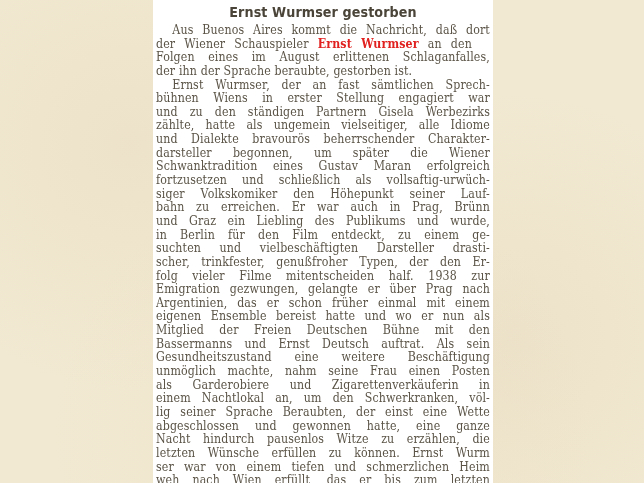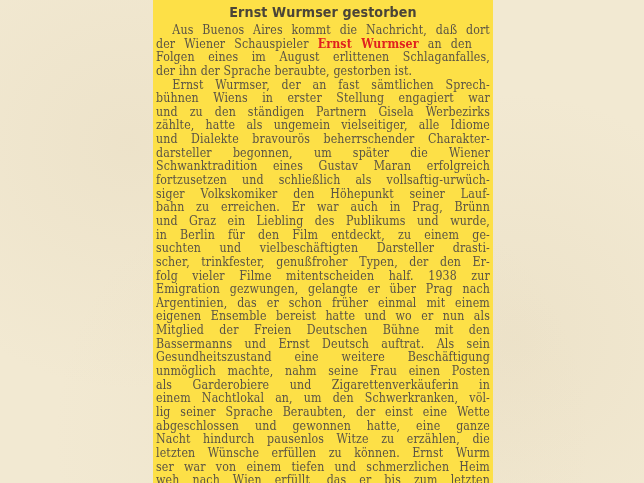--- a/index.html
+++ b/index.html
@@ -21,21 +21,21 @@
         radial-gradient(circle at 20% 30%, rgba(200,180,140,0.12) 0, transparent 40%),
         radial-gradient(circle at 80% 70%, rgba(200,180,140,0.12) 0, transparent 40%),
         radial-gradient(circle at 50% 90%, rgba(210,190,150,0.10) 0, transparent 50%);
     }
     .clipping {
       position: absolute;
       left: 153px;
       top: 0;
       width: 340px;
       height: 483px;
-      background: #fde047;
+      background: #ffffff;
       box-sizing: border-box;
     }
     .headline {
       position: absolute;
       left: 0;
       top: 4px;
       width: 340px;
       text-align: center;
       font-family: "DejaVu Sans", sans-serif;
       font-weight: bold;

